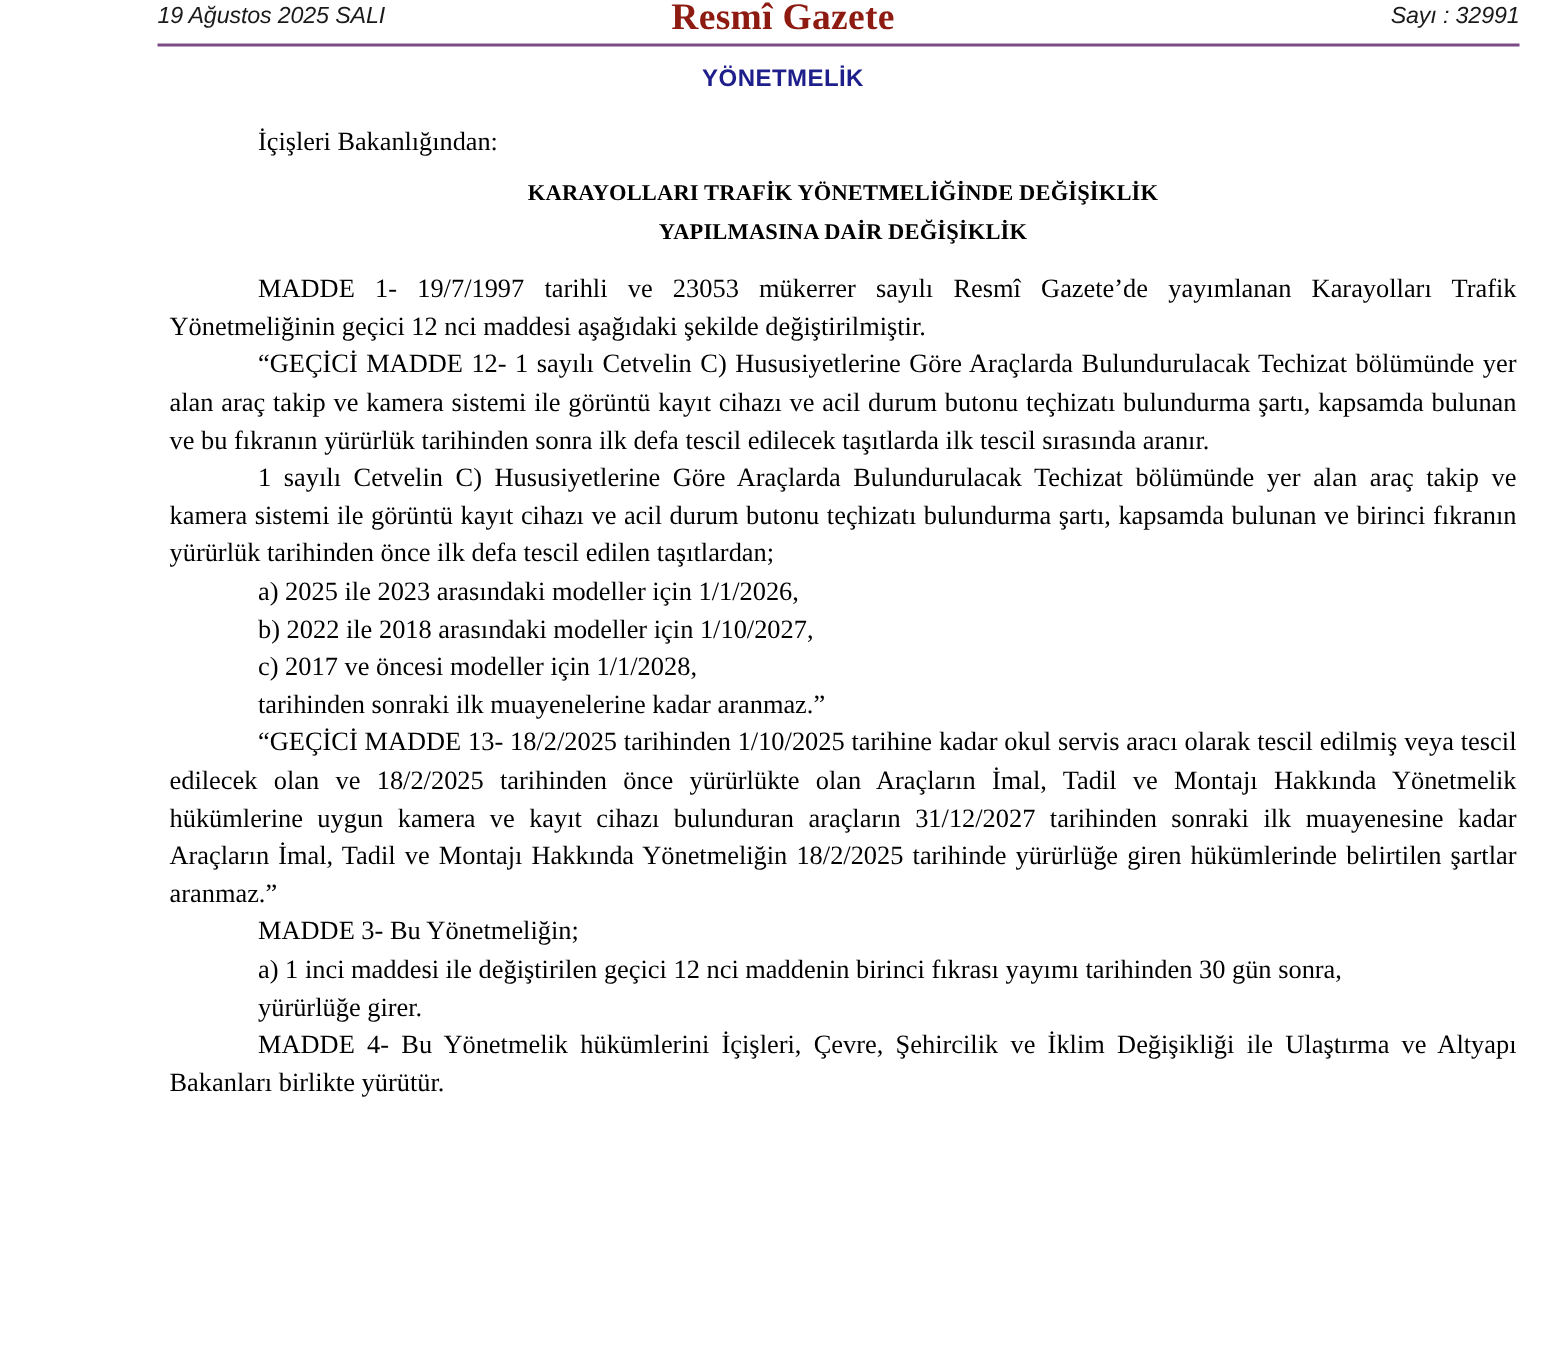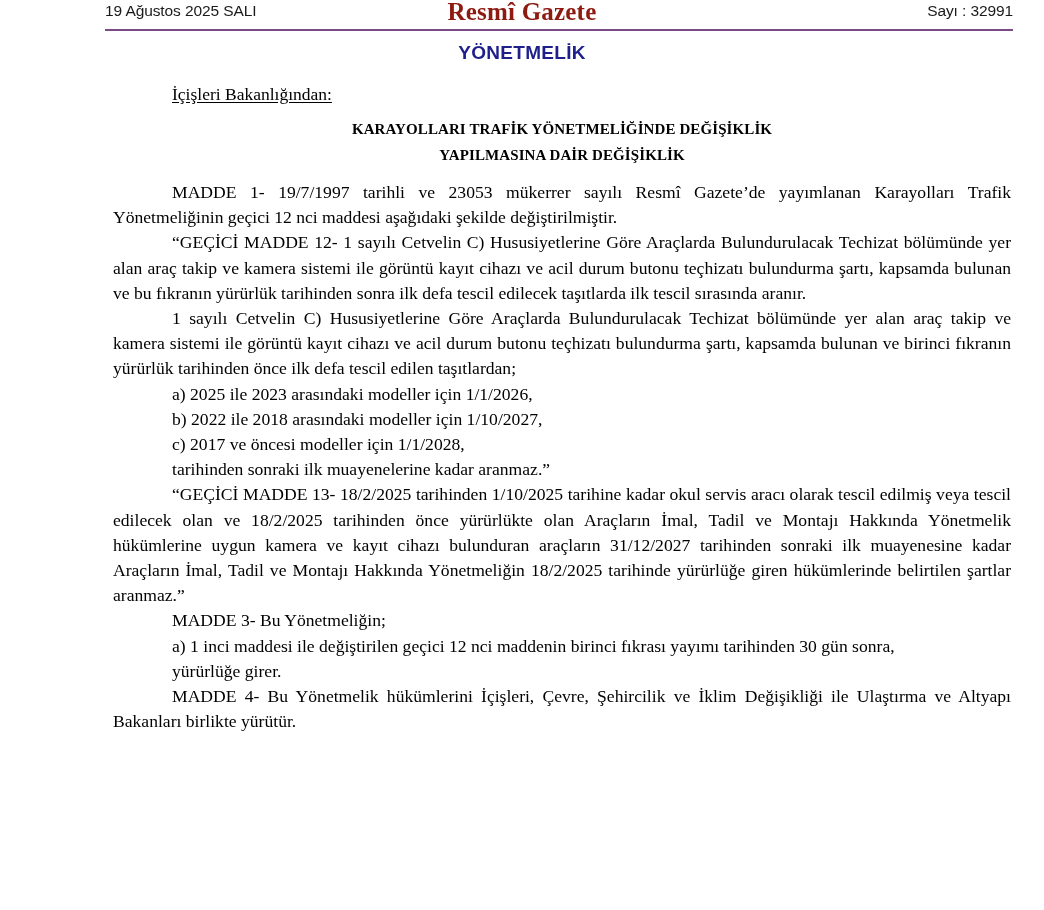--- a/index.html
+++ b/index.html
@@ -25,20 +25,21 @@
   }
   .masthead-row {
     position: absolute;
     left: 105px;
     right: 31px;
     top: 0;
     height: 26px;
     display: flex;
     align-items: flex-start;
     justify-content: space-between;
+    font-style: italic;
   }
   .masthead-date,
   .masthead-issue {
     font-family: "Liberation Sans", "DejaVu Sans", sans-serif;
     font-size: 15.5px;
     line-height: 22px;
     color: #1a1a1a;
     white-space: nowrap;
     letter-spacing: -0.1px;
   }
@@ -63,38 +64,37 @@
     height: 2px;
     background: #7b4b86;
   }
 
   
   .section-heading {
     margin-top: 13px;
     text-align: center;
     font-family: "Liberation Sans", "DejaVu Sans", sans-serif;
     font-weight: bold;
-    font-size: 19px;
+    font-size: 16px;
     line-height: 20px;
     color: #1f1f8c;
     letter-spacing: 0.3px;
   }
   .doc-inner {
     width: 898px;
     margin-left: 113px;
   }
 
   .issuer {
     margin-top: 20px;
     margin-left: 59px;
     font-size: 17.5px;
     line-height: 22px;
   }
   .issuer span {
-    text-decoration: underline;
     text-underline-offset: 2px;
     margin-top: 28px;
   }
 
   .doc-title {
     margin-top: 11px;
     text-align: center;
     font-weight: bold;
     font-size: 15px;
     line-height: 26px;

